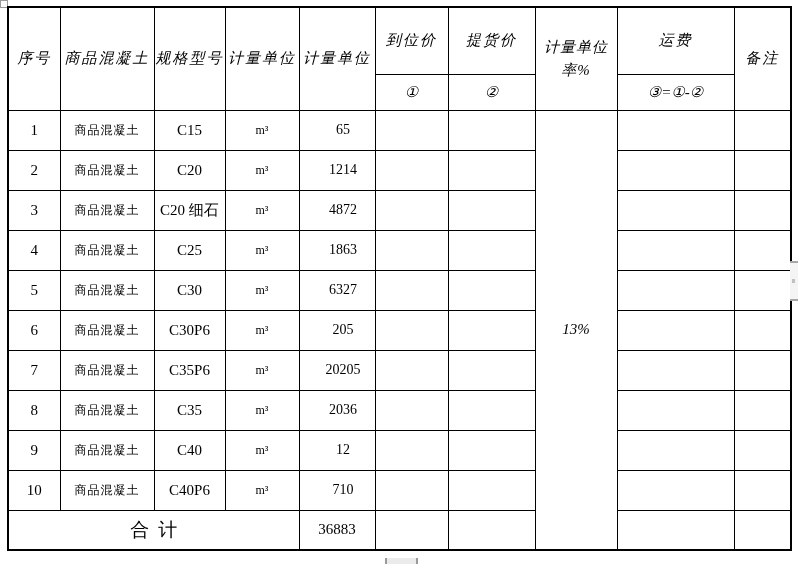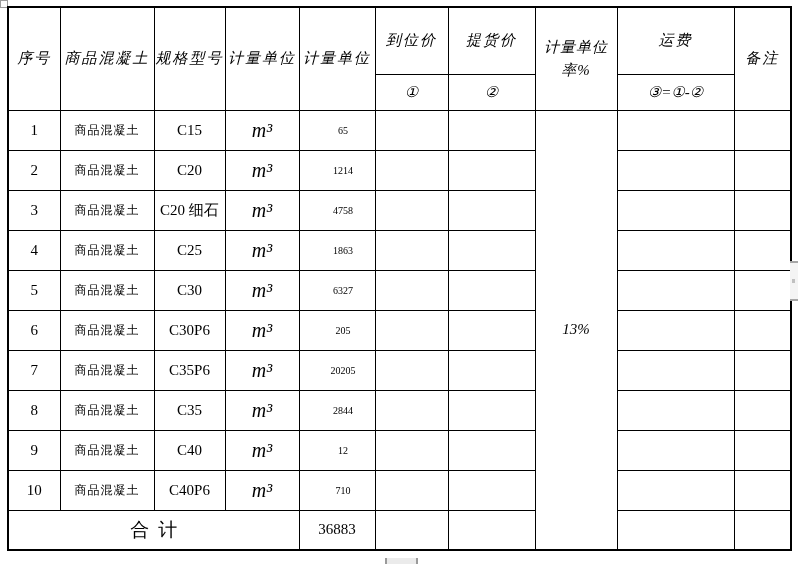--- a/index.html
+++ b/index.html
@@ -42,22 +42,22 @@
   tbody tr.total-row { height: 40px; }
 
   th { font-size: 15px; letter-spacing: 2px; font-style: italic; }
   th.vat-head { letter-spacing: 1px; }
   th.vat-head span { display: inline-block; width: 72px; white-space: pre-line; line-height: 1.55; }
   th.sub { font-size: 15px; letter-spacing: 0; }
 
   td.no    { font-size: 15px; }
   td.name  { font-size: 12px; letter-spacing: 1px; }
   td.spec  { font-size: 15px; }
-  td.unit  { font-size: 20px; font-style: italic; }
-  td.qty   { font-size: 10px; padding-left: 12px; }
+  td.unit  { font-size: 12px; }
+  td.qty   { font-size: 14px; padding-left: 12px; }
   td.vat-cell { font-size: 15px; font-style: italic; }
   td.total-label { font-size: 19px; letter-spacing: 9px; text-indent: 9px; }
   td.total-qty { font-size: 15px; }
 
   
   .v-scroll {
     position: absolute; right: 0; top: 261px;
     width: 8px; height: 40px;
     background: #f4f4f4;
     border-top: 2px solid #a6a6a6;
@@ -140,21 +140,21 @@
         <td></td>
         <td></td>
         <td></td>
         <td></td>
       </tr>
       <tr>
         <td class="no">3</td>
         <td class="name">商品混凝土</td>
         <td class="spec">C20 细石</td>
         <td class="unit">m³</td>
-        <td class="qty">4758</td>
+        <td class="qty">4872</td>
         <td></td>
         <td></td>
         <td></td>
         <td></td>
       </tr>
       <tr>
         <td class="no">4</td>
         <td class="name">商品混凝土</td>
         <td class="spec">C25</td>
         <td class="unit">m³</td>
@@ -195,21 +195,21 @@
         <td></td>
         <td></td>
         <td></td>
         <td></td>
       </tr>
       <tr>
         <td class="no">8</td>
         <td class="name">商品混凝土</td>
         <td class="spec">C35</td>
         <td class="unit">m³</td>
-        <td class="qty">2844</td>
+        <td class="qty">2036</td>
         <td></td>
         <td></td>
         <td></td>
         <td></td>
       </tr>
       <tr>
         <td class="no">9</td>
         <td class="name">商品混凝土</td>
         <td class="spec">C40</td>
         <td class="unit">m³</td>

